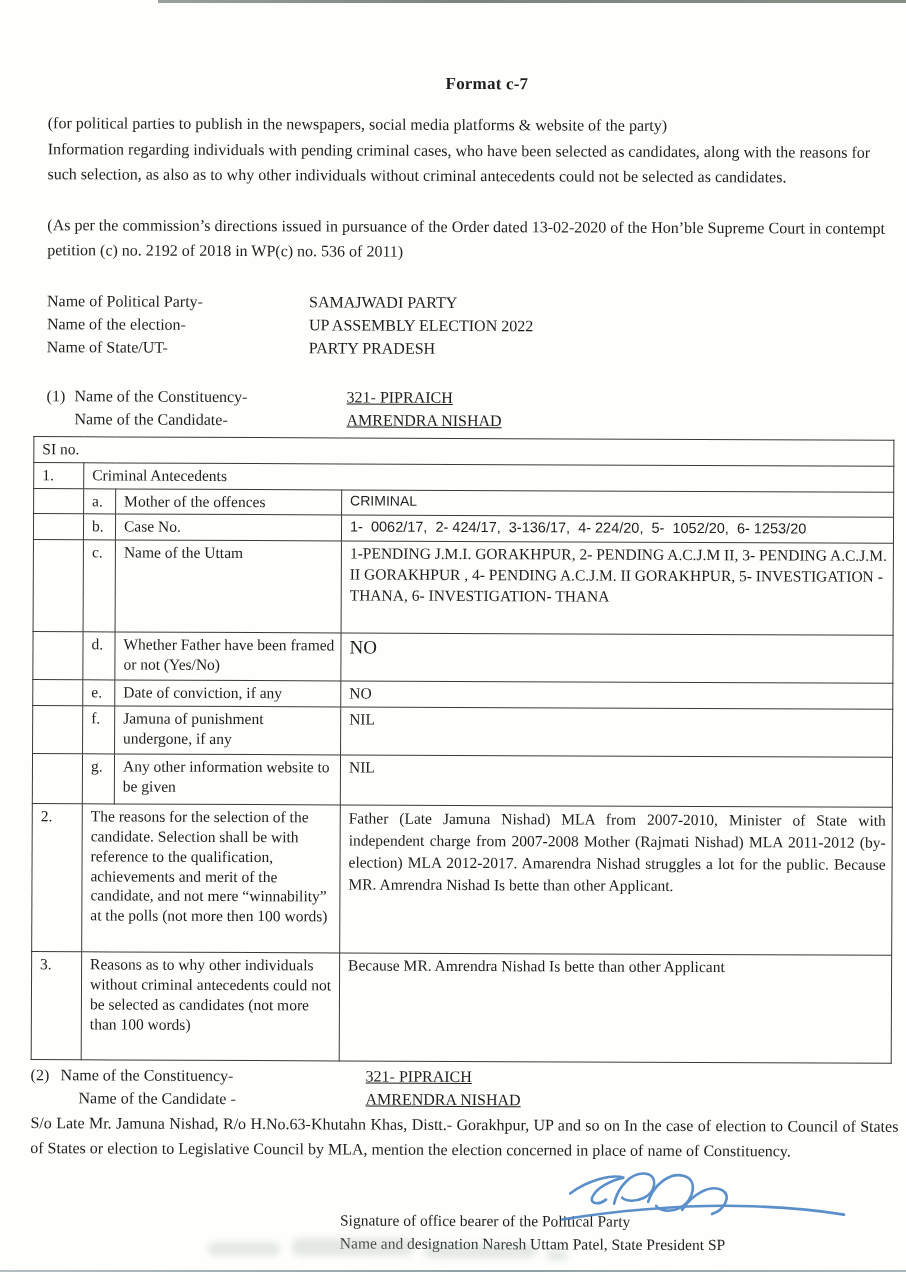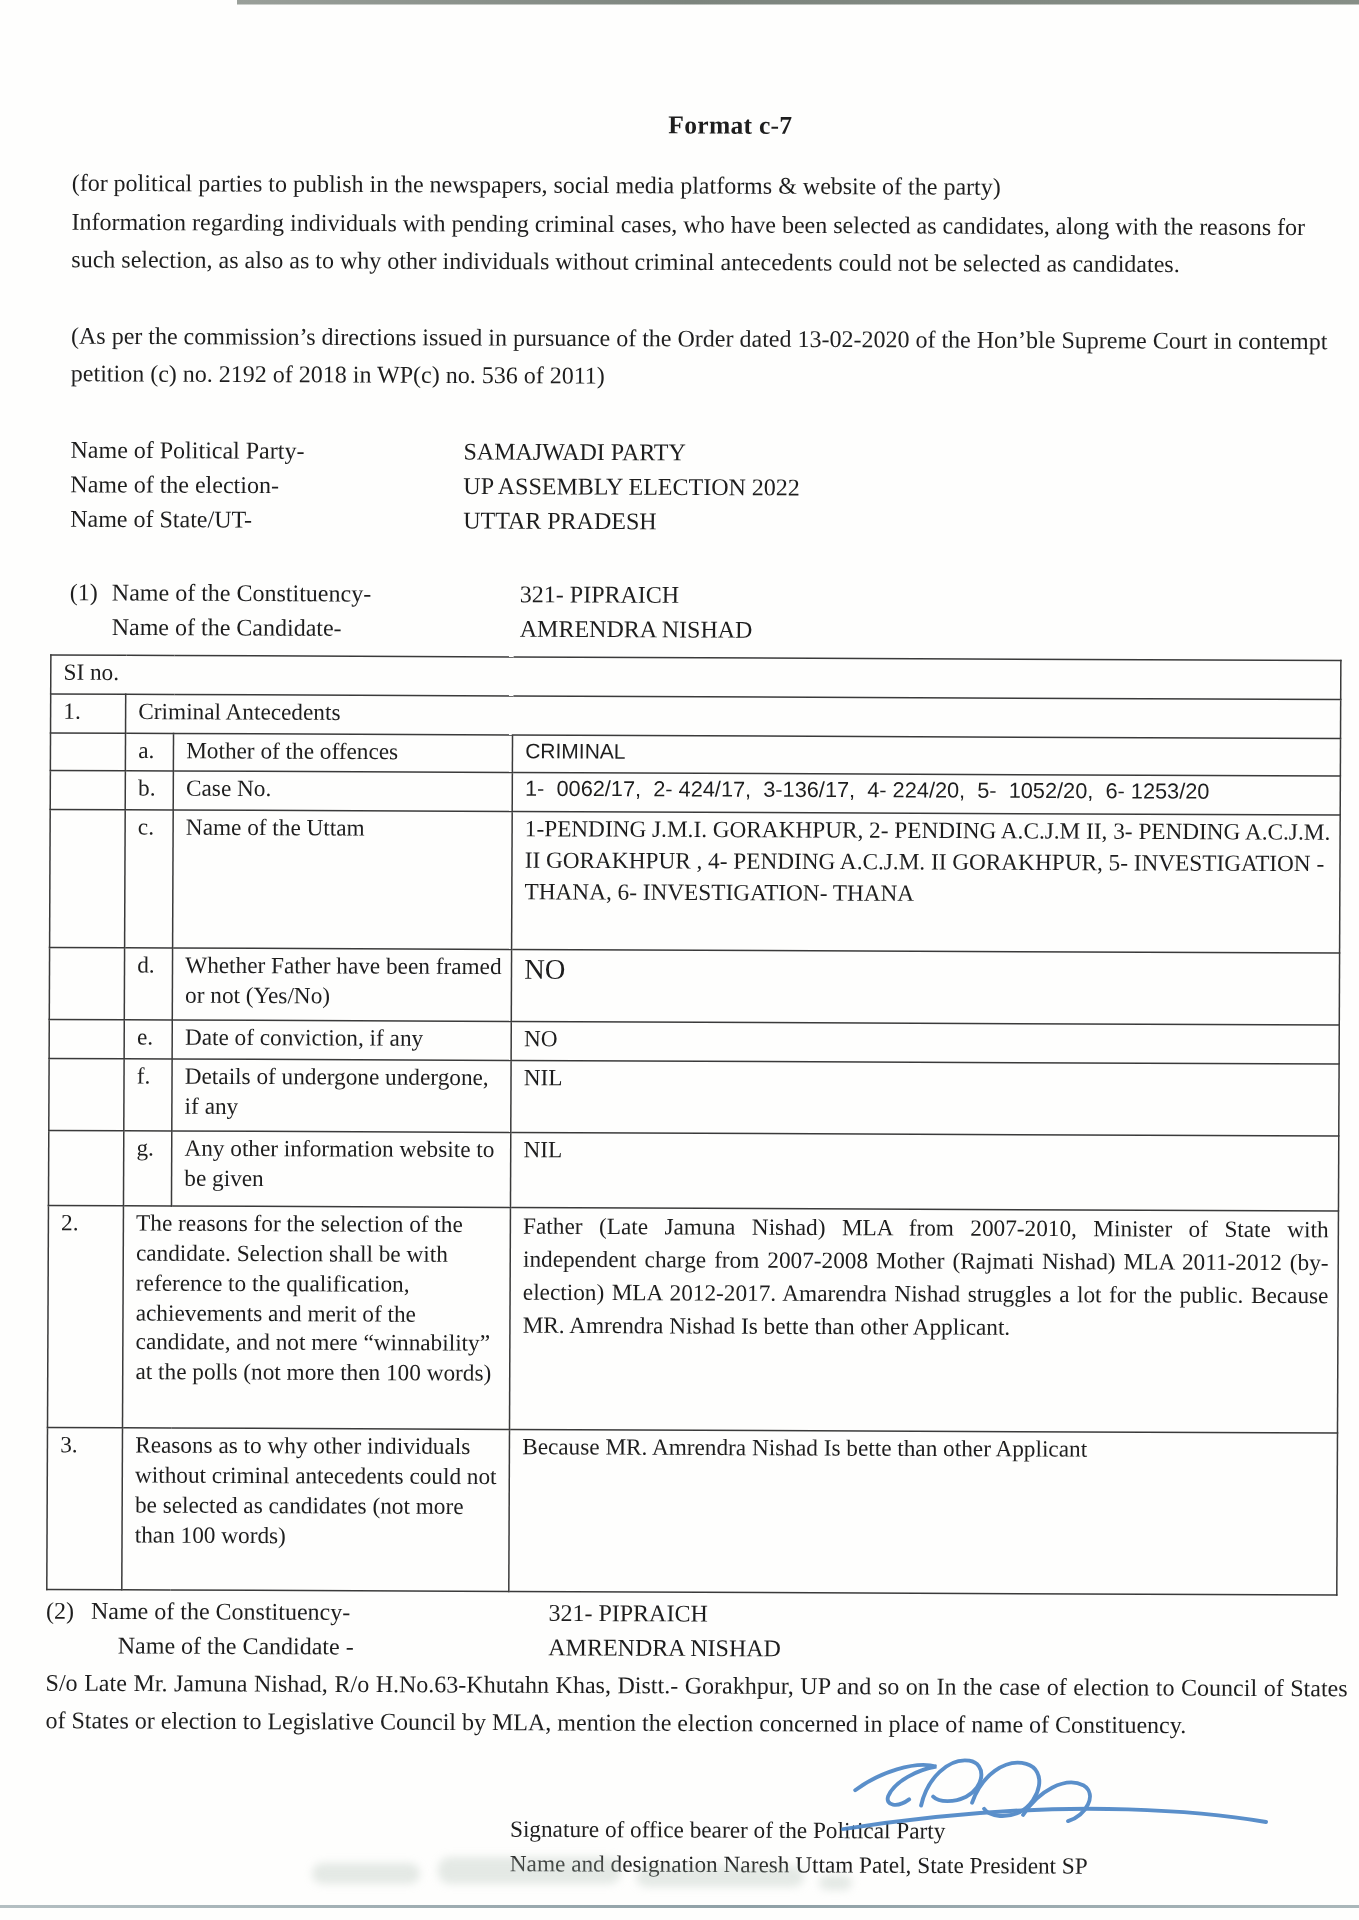--- a/index.html
+++ b/index.html
@@ -29,21 +29,21 @@
   .intro p{margin:0;font-size:16px;line-height:1.6;}
   .note{margin:25px 0 0 0;font-size:16px;line-height:1.6;}
   .kv-block{margin-top:26px;}
   .kv-row{font-size:16px;line-height:1.45;}
   .kv-label{display:inline-block;width:262px;}
   .kv-value{display:inline-block;}
   .const-block{margin-top:25px;}
   .const-row{font-size:16px;line-height:1.45;}
   .const-num{display:inline-block;width:28px;}
   .const-row .const-label{display:inline-block;width:272px;}
-  .const-value{display:inline-block;}
+  .const-value{display:inline-block;text-decoration:underline;}
   .spacer-num{display:inline-block;width:28px;}
 
   table.main{
     border-collapse:collapse;
     width:860px;
     margin:6px 0 0 -13px;
     table-layout:fixed;
     font-size:15.5px;
   }
   table.main td{
@@ -122,21 +122,21 @@
     <p class="note">(As per the commission’s directions issued in pursuance of the Order dated 13-02-2020 of the Hon’ble Supreme Court in contempt petition (c) no. 2192 of 2018 in WP(c) no. 536 of 2011)</p>
 
     <div class="kv-block">
       <div class="kv-row">
         <span class="kv-label">Name of Political Party-</span><span class="kv-value">SAMAJWADI PARTY</span>
       </div>
       <div class="kv-row">
         <span class="kv-label">Name of the election-</span><span class="kv-value">UP ASSEMBLY ELECTION 2022</span>
       </div>
       <div class="kv-row">
-        <span class="kv-label">Name of State/UT-</span><span class="kv-value">UTTAR PRADESH</span>
+        <span class="kv-label">Name of State/UT-</span><span class="kv-value">PARTY PRADESH</span>
       </div>
     </div>
 
     <div class="const-block">
       <div class="const-row">
         <span class="const-num">(1)</span><span class="const-label">Name of the Constituency-</span><span class="const-value">321- PIPRAICH</span>
       </div>
       <div class="const-row">
         <span class="spacer-num"></span><span class="const-label">Name of the Candidate-</span><span class="const-value">AMRENDRA NISHAD</span>
       </div>
@@ -183,21 +183,21 @@
       </tr>
       <tr>
         <td></td>
         <td>e.</td>
         <td>Date of conviction, if any</td>
         <td class="val">NO</td>
       </tr>
       <tr>
         <td style="height:42px;"></td>
         <td>f.</td>
-        <td>Details of undergone undergone, if any</td>
+        <td>Jamuna of punishment undergone, if any</td>
         <td class="val">NIL</td>
       </tr>
       <tr>
         <td style="height:44px;"></td>
         <td>g.</td>
         <td>Any other information website to be given</td>
         <td class="val">NIL</td>
       </tr>
       <tr>
         <td style="height:142px;">2.</td>

